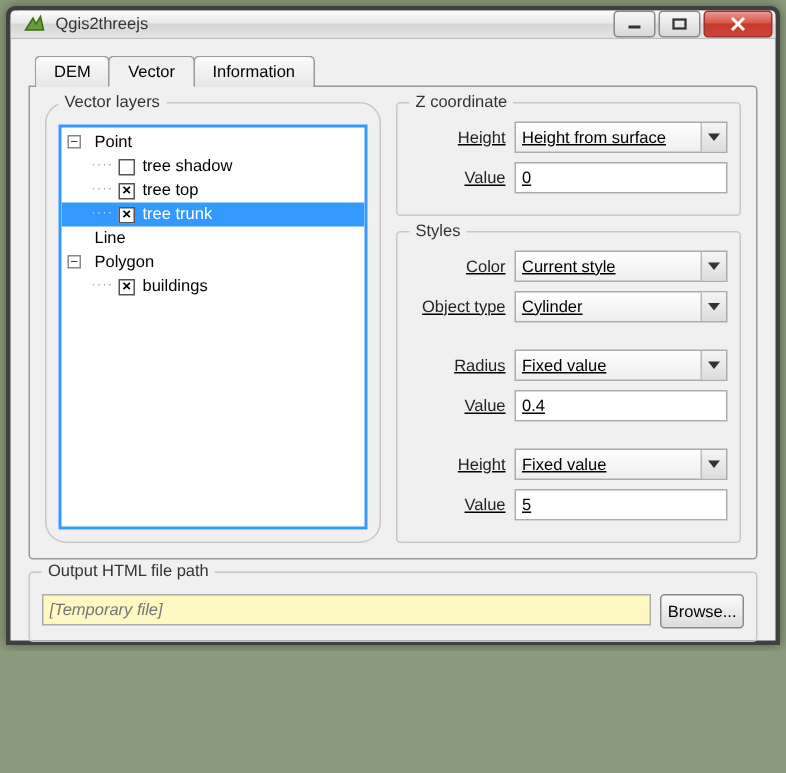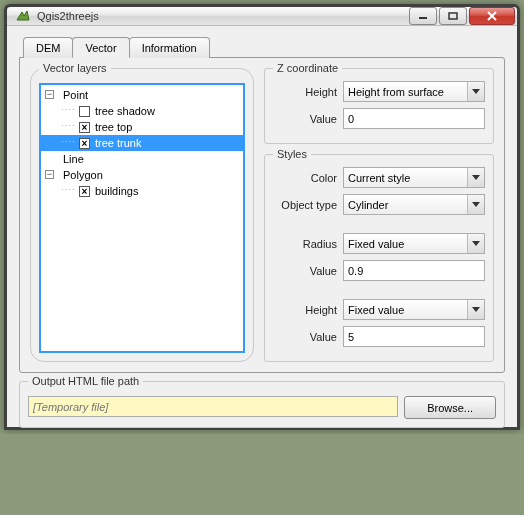--- a/index.html
+++ b/index.html
@@ -21,30 +21,30 @@
   .groupbox > .gtitle { position:absolute; top:-7px; left:8px; background:#f0f0f0; padding:0 4px; color:#333; }
   .layers-box { flex:0 0 224px; display:flex; flex-direction:column;border-radius:14px; }
   .tree { flex:1; margin:4px 0 0 0; border:2px solid #3399ff; background:#fff; overflow:auto; padding:2px 0; }
   .tree-row { display:flex; align-items:center; height:16px; padding-left:2px; white-space:nowrap; cursor:pointer; }
   .tree-row.selected { background:#3399ff; color:#fff; }
   .indent { display:inline-block; width:18px; height:16px; position:relative; }
   .tog { width:9px; height:9px; border:1px solid #888; background:#fff; display:inline-flex; align-items:center; justify-content:center; font-size:9px; line-height:7px; color:#333; position:absolute; left:2px; top:3px; }
   .chk { width:11px; height:11px; border:1px solid #555; background:#fff; display:inline-flex; align-items:center; justify-content:center; margin-right:3px; font-size:10px; line-height:9px; color:#000; font-weight:bold; }
   .tree-label { padding:0 2px; }
   .dots { color:#999; letter-spacing:1px; font-size:8px; display:inline-block; width:18px; text-align:left; height:16px; line-height:14px; overflow:hidden; }
-  .right-col { flex:1; display:flex; flex-direction:column; gap:10px; }
+  .right-col { flex:1; display:flex; flex-direction:column; gap:10px;text-decoration:underline; }
   .form-row { display:flex; align-items:center; margin:2px 0 6px 0; }
   .form-row label { width:70px; text-align:right; padding-right:6px; color:#222; }
   .combo, .txt { flex:1; height:21px; border:1px solid #acacac; background:linear-gradient(to bottom,#fff,#eee); padding:0 4px; display:flex; align-items:center; position:relative; }
   .txt { background:#fff; }
   .combo .arrow { position:absolute; right:0; top:0; bottom:0; width:17px; border-left:1px solid #bcbcbc; background:linear-gradient(to bottom,#f5f5f5,#dcdcdc); display:flex; align-items:center; justify-content:center; }
   .bottom-group { }
   .path-row { display:flex; gap:6px; margin-top:4px; }
   .path-input { flex:1; height:21px; border:1px solid #acacac; background:#fef9c3; color:#888; padding:2px 4px; font-style:italic; }
-  .btn { height:23px; padding:0 22px; border:1px solid #8a8a8a; border-radius:3px; background:linear-gradient(to bottom,#fbfbfb,#dcdcdc); cursor:pointer; }
+  .btn { height:23px; padding:0 4px; border:1px solid #8a8a8a; border-radius:3px; background:linear-gradient(to bottom,#fbfbfb,#dcdcdc); cursor:pointer; }
   .btn-row { display:flex; justify-content:flex-end; gap:8px; margin-top:8px; }
   .btn-run, .btn-close { width:74px; }
   .down-tri { width:0; height:0; border-left:4px solid transparent; border-right:4px solid transparent; border-top:5px solid #333; }
 </style>
 </head>
 <body>
 
 <div class="window">
   <div class="titlebar">
     <span class="titlebar-icon">
@@ -174,21 +174,21 @@
               <div class="combo">
                   <span>Fixed value</span>
                   <span class="arrow">
                     <span class="down-tri"></span>
                   </span>
                 </div>
             </div>
             <div class="form-row">
               <label>Value</label>
               <div class="txt">
-                  <span>0.9</span>
+                  <span>0.4</span>
                 </div>
             </div>
             <div style="height:10px"></div>
             <div class="form-row">
               <label>Height</label>
               <div class="combo">
                   <span>Fixed value</span>
                   <span class="arrow">
                     <span class="down-tri"></span>
                   </span>

